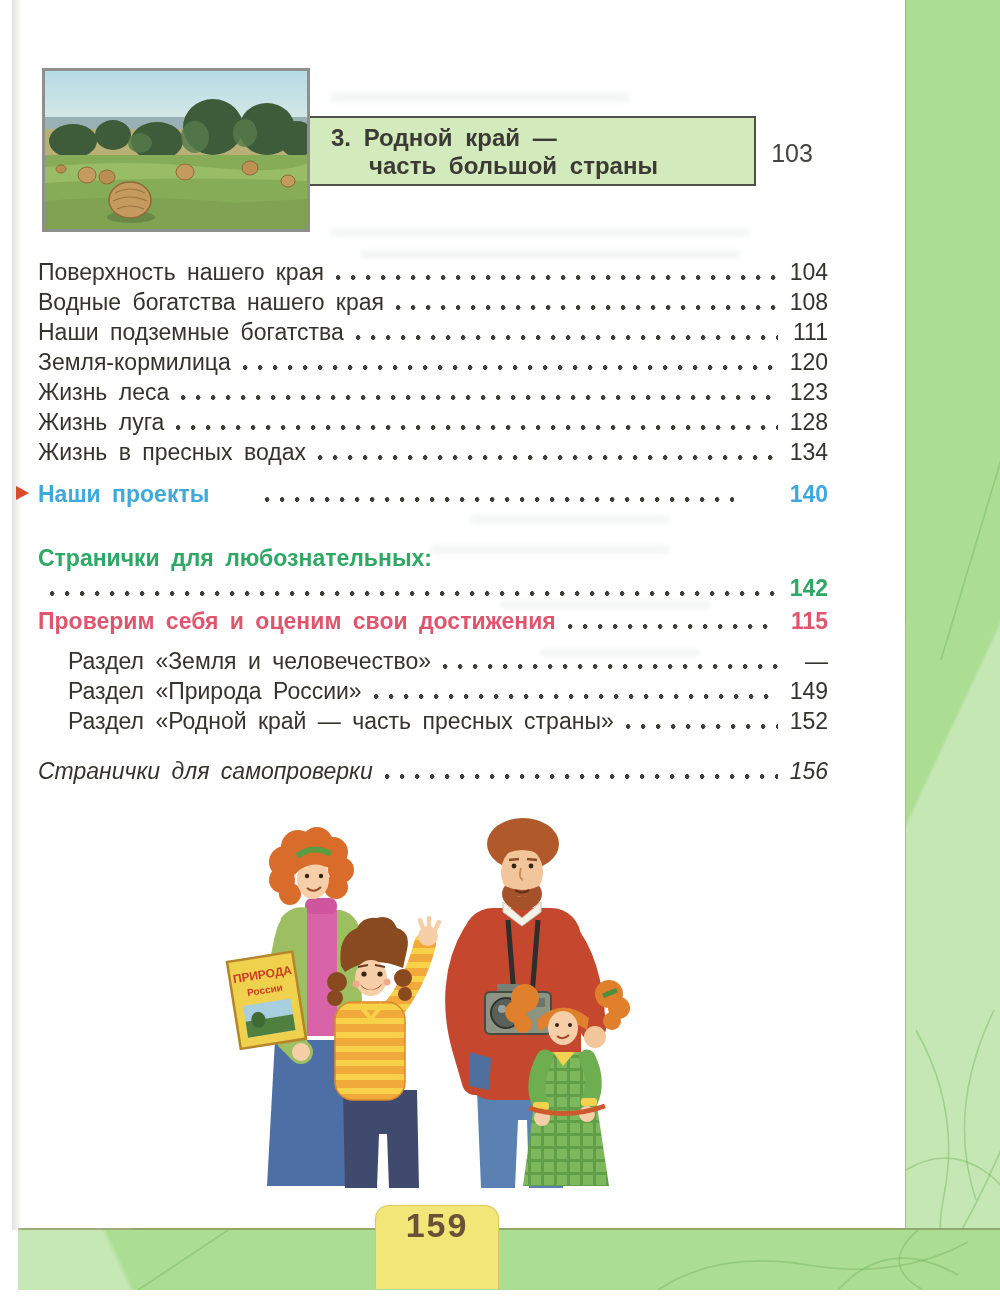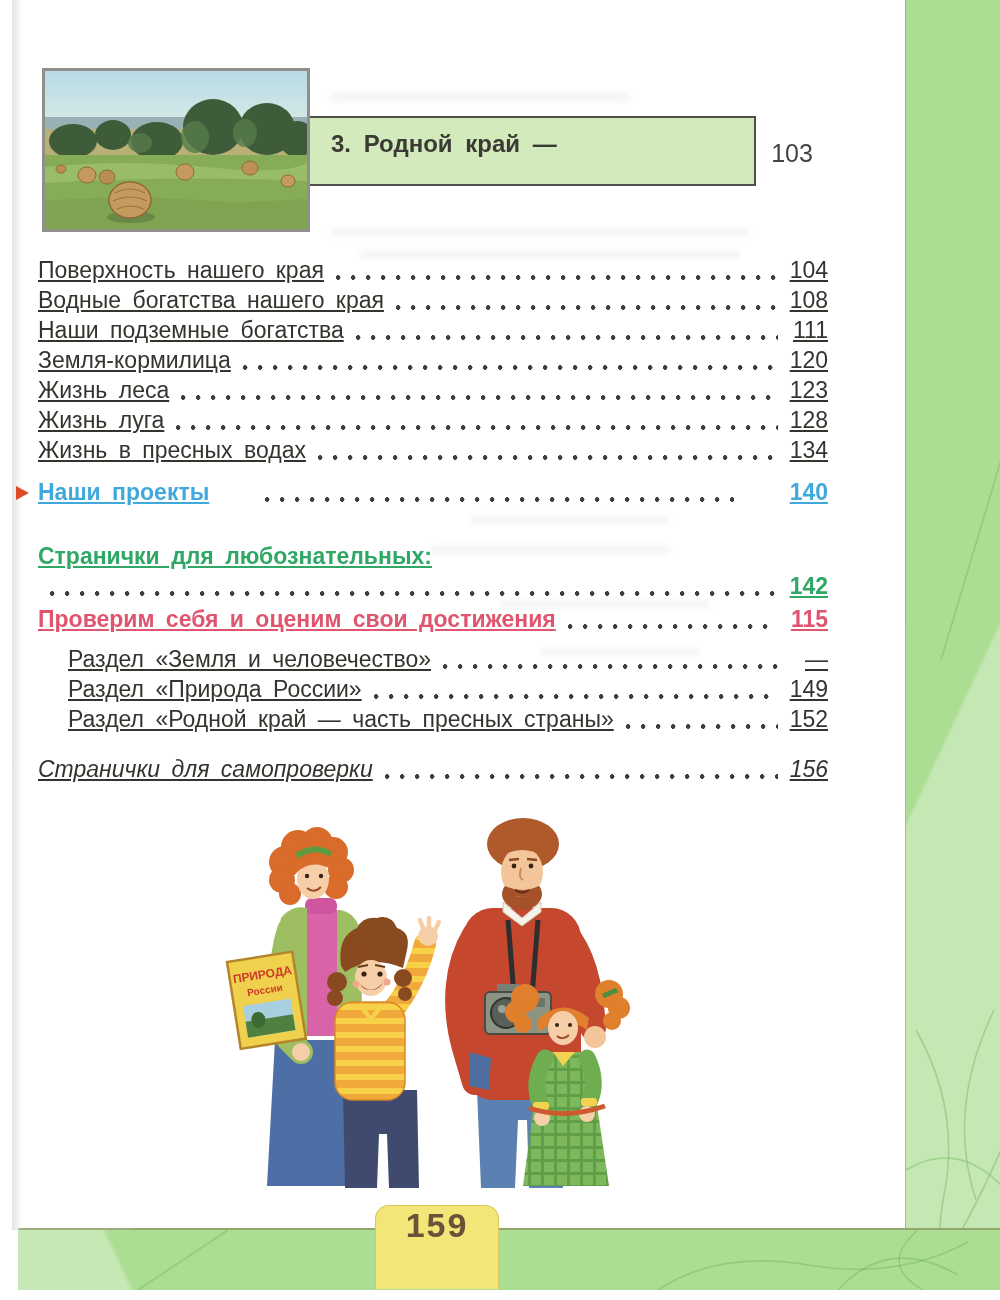--- a/index.html
+++ b/index.html
@@ -58,34 +58,34 @@
     border:3px solid #8f8f8b;background:#cfe4d8;z-index:2;
   }
   .photo svg{display:block;}
 
   
   .chapter-box{
     position:absolute;left:307px;top:116px;width:449px;height:70px;
     background:var(--box-green,#d2eabc);
     border:2px solid #50504a;box-sizing:border-box;
     font-weight:bold;font-size:24px;line-height:28px;color:#3b3a34;
-    padding:12px 0 0 22px;word-spacing:6px;z-index:1;
+    padding:6px 0 0 22px;word-spacing:6px;z-index:1;
   }
   .chapter-box .l2{margin-left:38px;}
   .chapter-page{
     position:absolute;left:760px;top:139px;width:64px;text-align:center;
     font-size:25px;color:#45443f;
   }
 
   
   .toc{
     position:absolute;left:38px;top:257px;width:790px;
     font-size:23px;color:#35332e;word-spacing:5px;z-index:2;
   }
-  .trow{display:flex;align-items:flex-start;height:30px;position:relative;text-decoration:underline;}
+  .trow{display:flex;align-items:center;height:30px;position:relative;}
   .trow .lbl{white-space:nowrap;}
   .trow .dots{
     flex:1;align-self:flex-end;height:9px;margin:0 2px 5px 12px;
     background-image:radial-gradient(circle at 2.2px 4.5px,#3f3e3a 2.1px,rgba(0,0,0,0) 2.5px);
     background-size:15px 9px;background-repeat:repeat-x;
   }
   .trow .pg{min-width:48px;text-align:right;white-space:nowrap;}
   .nodots .dots{background:none;}
   .gap-b{margin-top:12px;gap:44px;}
   .gap-c{margin-top:34px;}
@@ -184,20 +184,21 @@
         <ellipse cx="16" cy="98" rx="5" ry="4" fill="#b98e52"></ellipse>
       </g>
       <ellipse cx="86" cy="146" rx="24" ry="6" fill="#5f7e41" opacity="0.7"></ellipse>
       <ellipse cx="85" cy="129" rx="21" ry="18" fill="#c59a5e" stroke="#8f6a38" stroke-width="1.5"></ellipse>
       <path d="M70,122 Q85,114 100,122 M68,130 Q85,122 102,130 M72,138 Q85,132 99,138" stroke="#9a7440" fill="none" stroke-width="1.2"></path>
     </svg>
   </div>
 
   <div class="chapter-box">
     <div class="l1">3. Родной край —</div>
+    <div class="l2">часть большой страны</div>
   </div>
   <div class="chapter-page">103</div>
 
   <div class="toc">
     <div class="trow">
         <span class="lbl">Поверхность нашего края</span>
         <span class="dots"></span>
         <span class="pg">104</span>
       </div>
     <div class="trow">

